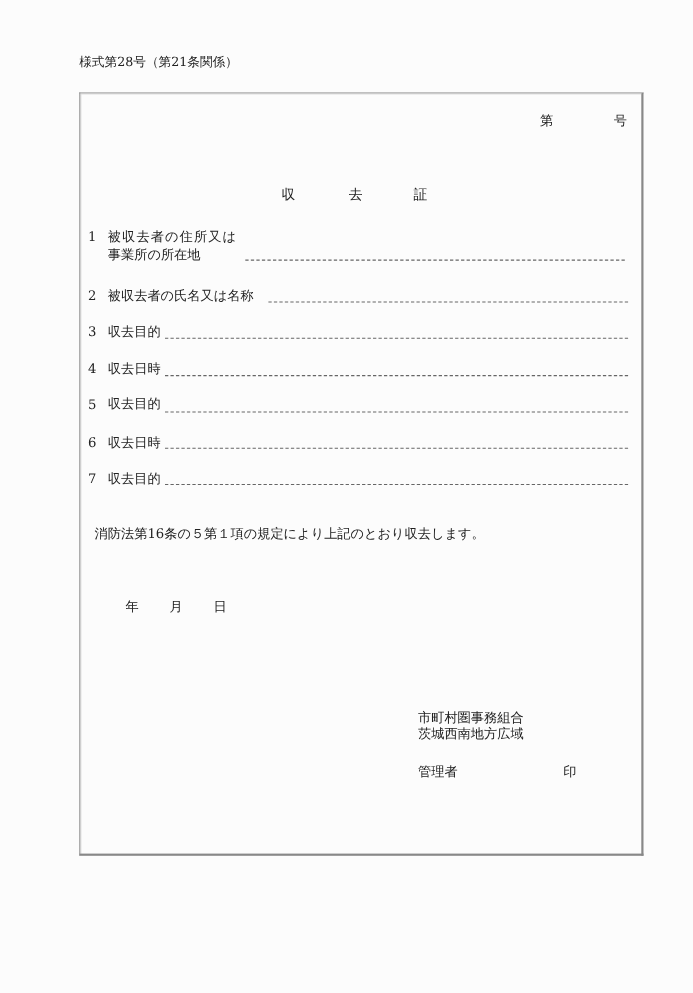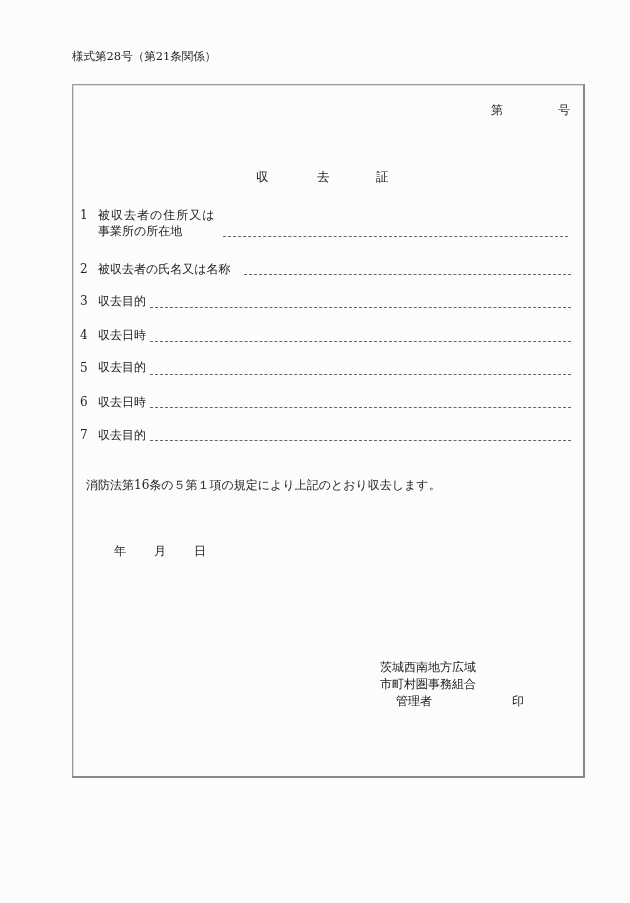--- a/index.html
+++ b/index.html
@@ -59,15 +59,15 @@
 <div class="abs" style="left:98px; top:428px;">収去目的</div>
 <div class="dash" style="left:150px; top:440px; width:421px;"></div>
 
 <div class="abs" style="left:86px; top:478px;">消防法第16条の５第１項の規定により上記のとおり収去します。</div>
 
 <div class="abs" style="left:114px; top:544px;">年</div>
 <div class="abs" style="left:154px; top:544px;">月</div>
 <div class="abs" style="left:194px; top:544px;">日</div>
 
 <div class="abs" style="left:380px; top:660px;">茨城西南地方広域</div>
-<div class="abs" style="left:380px; top:677px;">市町村圏事務組合</div>
-<div class="abs" style="left:396px; top:694px;">管理者</div>
+<div class="abs" style="left:380px; top:645px;">市町村圏事務組合</div>
+<div class="abs" style="left:380px; top:694px;">管理者</div>
 <div class="abs" style="left:512px; top:694px;">印</div>
 
 </body></html>

